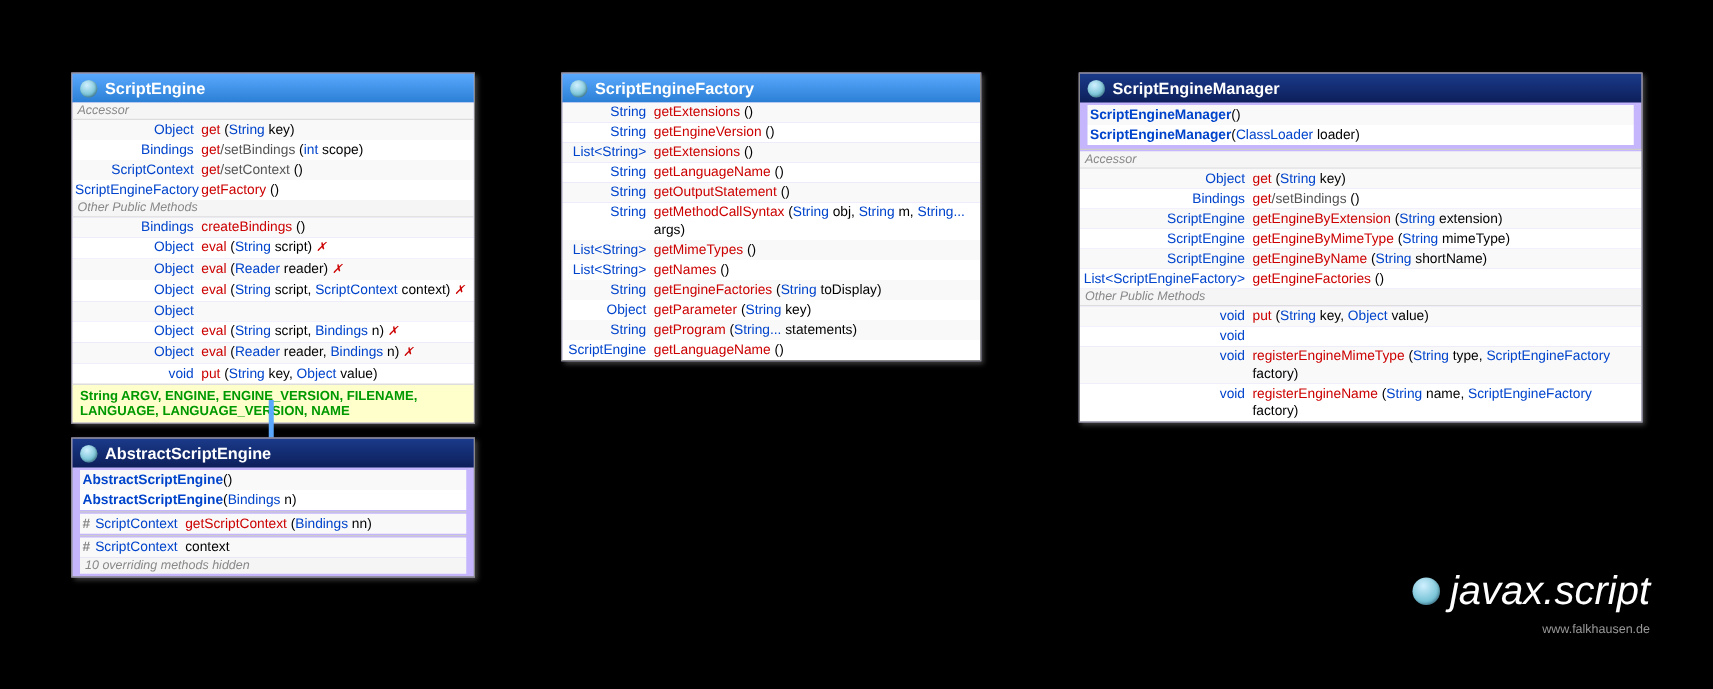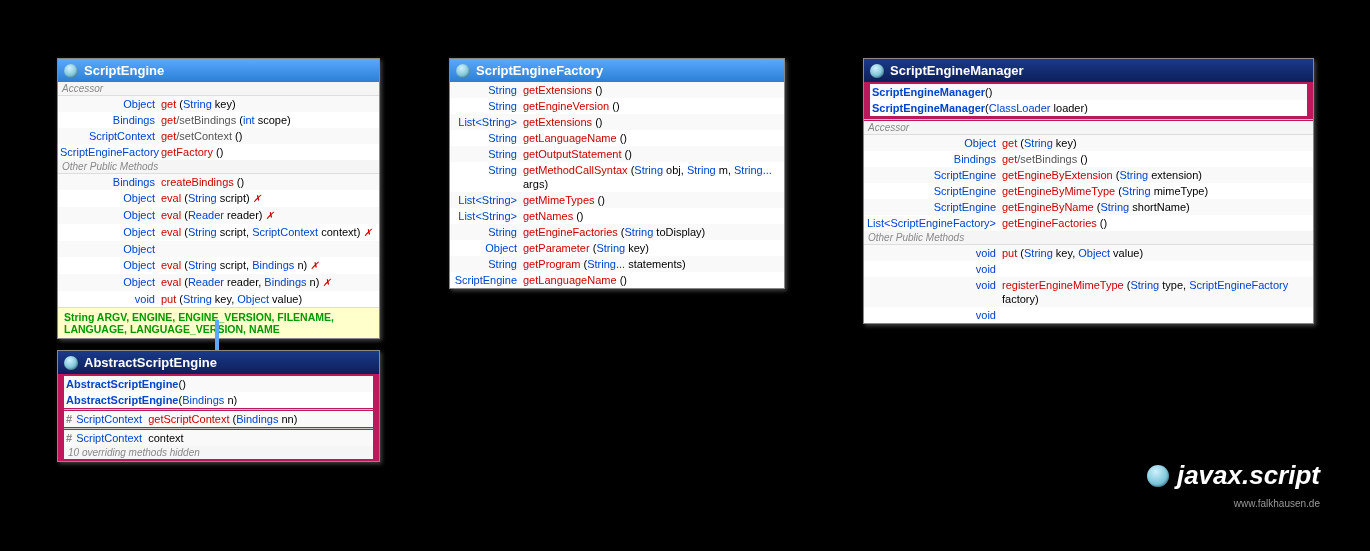--- a/index.html
+++ b/index.html
@@ -1,37 +1,37 @@
 <!DOCTYPE html>
 <html><head>
 <meta charset="utf-8">
 <style>
 body{margin:0;background:#000;font-family:Arial,Helvetica,sans-serif;font-size:11px;position:relative;width:1370px;height:551px}
-.box{position:absolute;background:#be185d;border:1px solid #888;box-shadow:2px 2px 4px rgba(128,128,128,.5)}
+.box{position:absolute;background:#c4b5fd;border:1px solid #888;box-shadow:2px 2px 4px rgba(128,128,128,.5)}
 .hdr{display:flex;align-items:center;padding:4px 6px;font-weight:bold;color:#fff;font-size:13px}
 .hdr-intf{background:linear-gradient(to bottom,#5aa9ff,#2a7fd4)}
 .hdr-cls{background:linear-gradient(to bottom,#1a3a8a,#0d1f5a)}
 .icon{width:14px;height:14px;border-radius:50%;background:radial-gradient(circle at 40% 30%,#d0f0ff 0%,#7ac5d8 60%,#4a95b8 100%);margin-right:6px;flex-shrink:0;display:flex;align-items:center;justify-content:center;box-shadow:inset -1px -1px 2px rgba(0,0,0,.3)}
 .sect{font-style:italic;color:#888;padding:1px 4px;background:#f5f5f5;border-bottom:1px solid #ddd;font-size:10px}
 .row{display:flex;padding:1px 2px;line-height:14px}
 .row:nth-child(odd){background:#f9f9f9}
 .row:nth-child(even){background:#fff}
 .ret{text-align:right;color:#0044cc;padding-right:6px;white-space:nowrap;flex-shrink:0}
 .name{color:#cc0000;font-weight:normal}
 .param{color:#000}
 .paramt{color:#0044cc}
 .setter{color:#555}
 .throws{color:#cc0000;font-style:italic;font-size:10px}
 .proto{color:#888;font-weight:bold}
 .body{border-top:none}
 .constants{background:#ffffcc;padding:3px 6px;color:#009900;font-weight:bold;border-top:1px solid #ddd;font-size:10.5px}
 .constr{color:#0044cc;font-weight:bold}
 .divi{border-top:1px solid #ccc;height:0;margin:1px 0}
 .conn{position:absolute;background:#5aa9ff}
-.pkg{position:absolute;color:#fff;font-weight:bold;font-style:italic;font-size:26px;display:flex;align-items:center}
+.pkg{position:absolute;color:#fff;font-weight:normal;font-style:italic;font-size:32px;display:flex;align-items:center}
 .pkg .icon{width:22px;height:22px;margin-right:8px}
 .credit{position:absolute;color:#999;font-size:10px}
 </style>
 </head>
 <body>
 
 <div class="box" style="left:57px;top:58px;width:321px">
  <div class="hdr hdr-intf">
   <span class="icon"></span>
   <span>ScriptEngine</span>
@@ -237,20 +237,21 @@
         </div>
         <div class="row">
           <span class="ret" style="width: 130px;">void</span>
         </div>
         <div class="row">
           <span class="ret" style="width: 130px;">void</span>
           <span><span class="name">registerEngineMimeType</span> <span class="param">(<span class="paramt">String</span> type, <span class="paramt">ScriptEngineFactory</span> factory)</span></span>
         </div>
         <div class="row">
           <span class="ret" style="width: 130px;">void</span>
+          <span><span class="name">registerEngineName</span> <span class="param">(<span class="paramt">String</span> name, <span class="paramt">ScriptEngineFactory</span> factory)</span></span>
         </div>
       </div>
  </div>
 </div>
 
 <div class="pkg" style="right:50px;bottom:60px">
  <span class="icon"></span>
  <span>javax.script</span>
 </div>
 <div class="credit" style="right:50px;bottom:42px">www.falkhausen.de</div>

